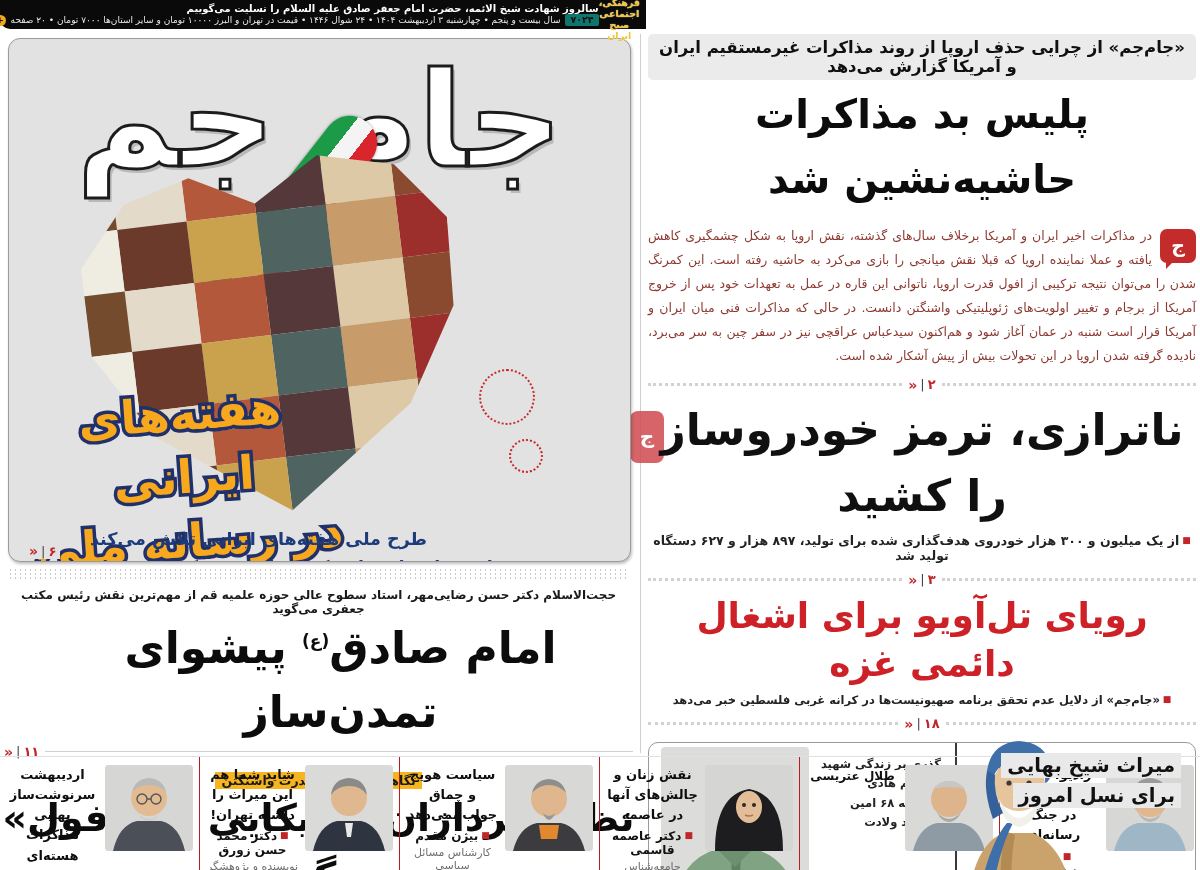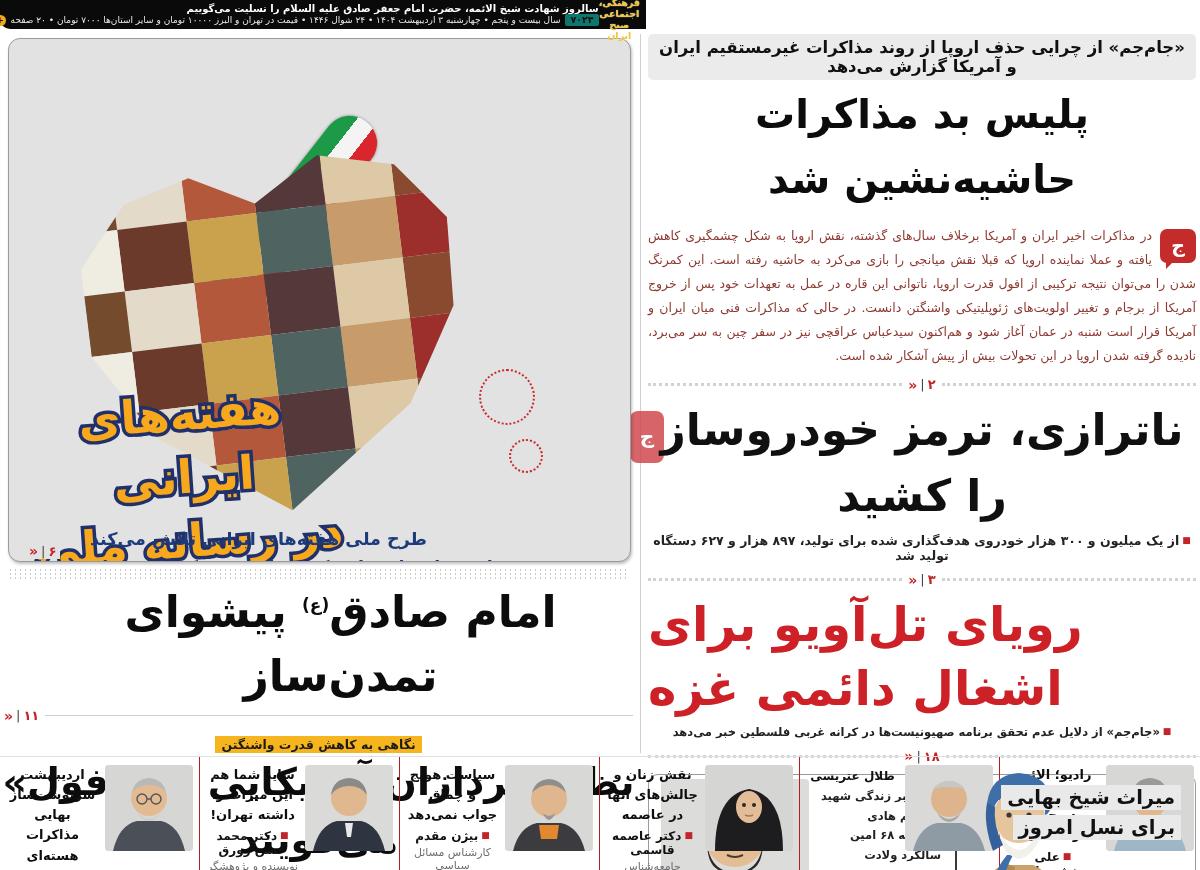--- a/index.html
+++ b/index.html
@@ -39,21 +39,21 @@
   .mk { display:flex; align-items:center; gap:3px; color:#c22428; font-weight:bold; font-size:13px; }
   .mk .mbar { color:#444; font-weight:normal; }
   .mk .mchev { font-size:14px; }
 
   .sec-auto { position:relative; }
   .edge-logo { position:absolute; left:-18px; top:14px; width:34px; height:52px; background:#cf4a50; border-radius:8px;
                color:#fff; font-weight:bold; font-size:20px; text-align:center; line-height:50px; opacity:.85; }
   .auto-headline { text-align:center; font-weight:bold; color:#101010; font-size:44px; line-height:1.5; position:relative; z-index:2; }
   .story-sub { text-align:center; font-size:12.5px; font-weight:bold; color:#222; margin-top:4px; }
   .sq { color:#c22428; font-size:9px; vertical-align:2px; margin-left:3px; }
-  .gaza-headline { text-align:left; font-weight:bold; color:#cd2127; font-size:48px; line-height:1.35; }
+  .gaza-headline { text-align:center; font-weight:bold; color:#cd2127; font-size:36px; line-height:1.35; }
 
   
   .features { position:relative; margin-top:10px; height:174px; border:1.5px solid #9a9a9a; border-radius:10px;
               display:flex; flex-direction:row; }
   .sheikh-box { width:238px; position:relative; padding:10px 8px 8px 0; }
   .sheikh-box .fh-line { display:inline-block; background:#e9e9e9; font-weight:bold; font-size:19.5px; color:#111;
                          padding:1px 6px; margin-bottom:5px; }
   .sheikh-head { text-align:right; padding-right:6px; position:relative; z-index:3; }
   .sheikh-art { position:absolute; left:-4px; top:-16px; z-index:2; }
   .fbox-div { width:2px; background:#3a3a3a; margin:0; }
@@ -238,20 +238,21 @@
           <div>به بهانه ۶۸ امین سالگرد ولادت</div>
         </div>
 
       </div>
     </div>
   </div>
 
   <div class="col-left">
 
     <div class="masthead">
+      <div class="mh-logo">جام جم</div>
       <div class="flag-ribbon">
         <span class="flag-emblem">٭</span>
       </div>
       <div class="collage">
         <div class="tile"></div>
           <div class="tile"></div>
           <div class="tile"></div>
           <div class="tile"></div>
           <div class="tile"></div>
           <div class="tile"></div>
@@ -301,20 +302,21 @@
       <span class="mh-marker mk">
           <span>۶</span>
           <span class="mbar">|</span>
           <span class="mchev">«</span>
         </span>
     </div>
 
     <div class="dotband"></div>
 
     <div>
+      <div class="imam-kicker">حجت‌الاسلام دکتر حسن رضایی‌مهر، استاد سطوح عالی حوزه علمیه قم از مهم‌ترین نقش رئیس مکتب جعفری می‌گوید</div>
       <div class="imam-headline">
         <span>امام صادق</span><sup>(ع)</sup><span> پیشوای تمدن‌ساز</span>
       </div>
     </div>
     <div class="lrow">
       <span class="line"></span>
       <span class="mk">
           <span>۱۱</span>
           <span class="mbar">|</span>
           <span class="mchev">«</span>

